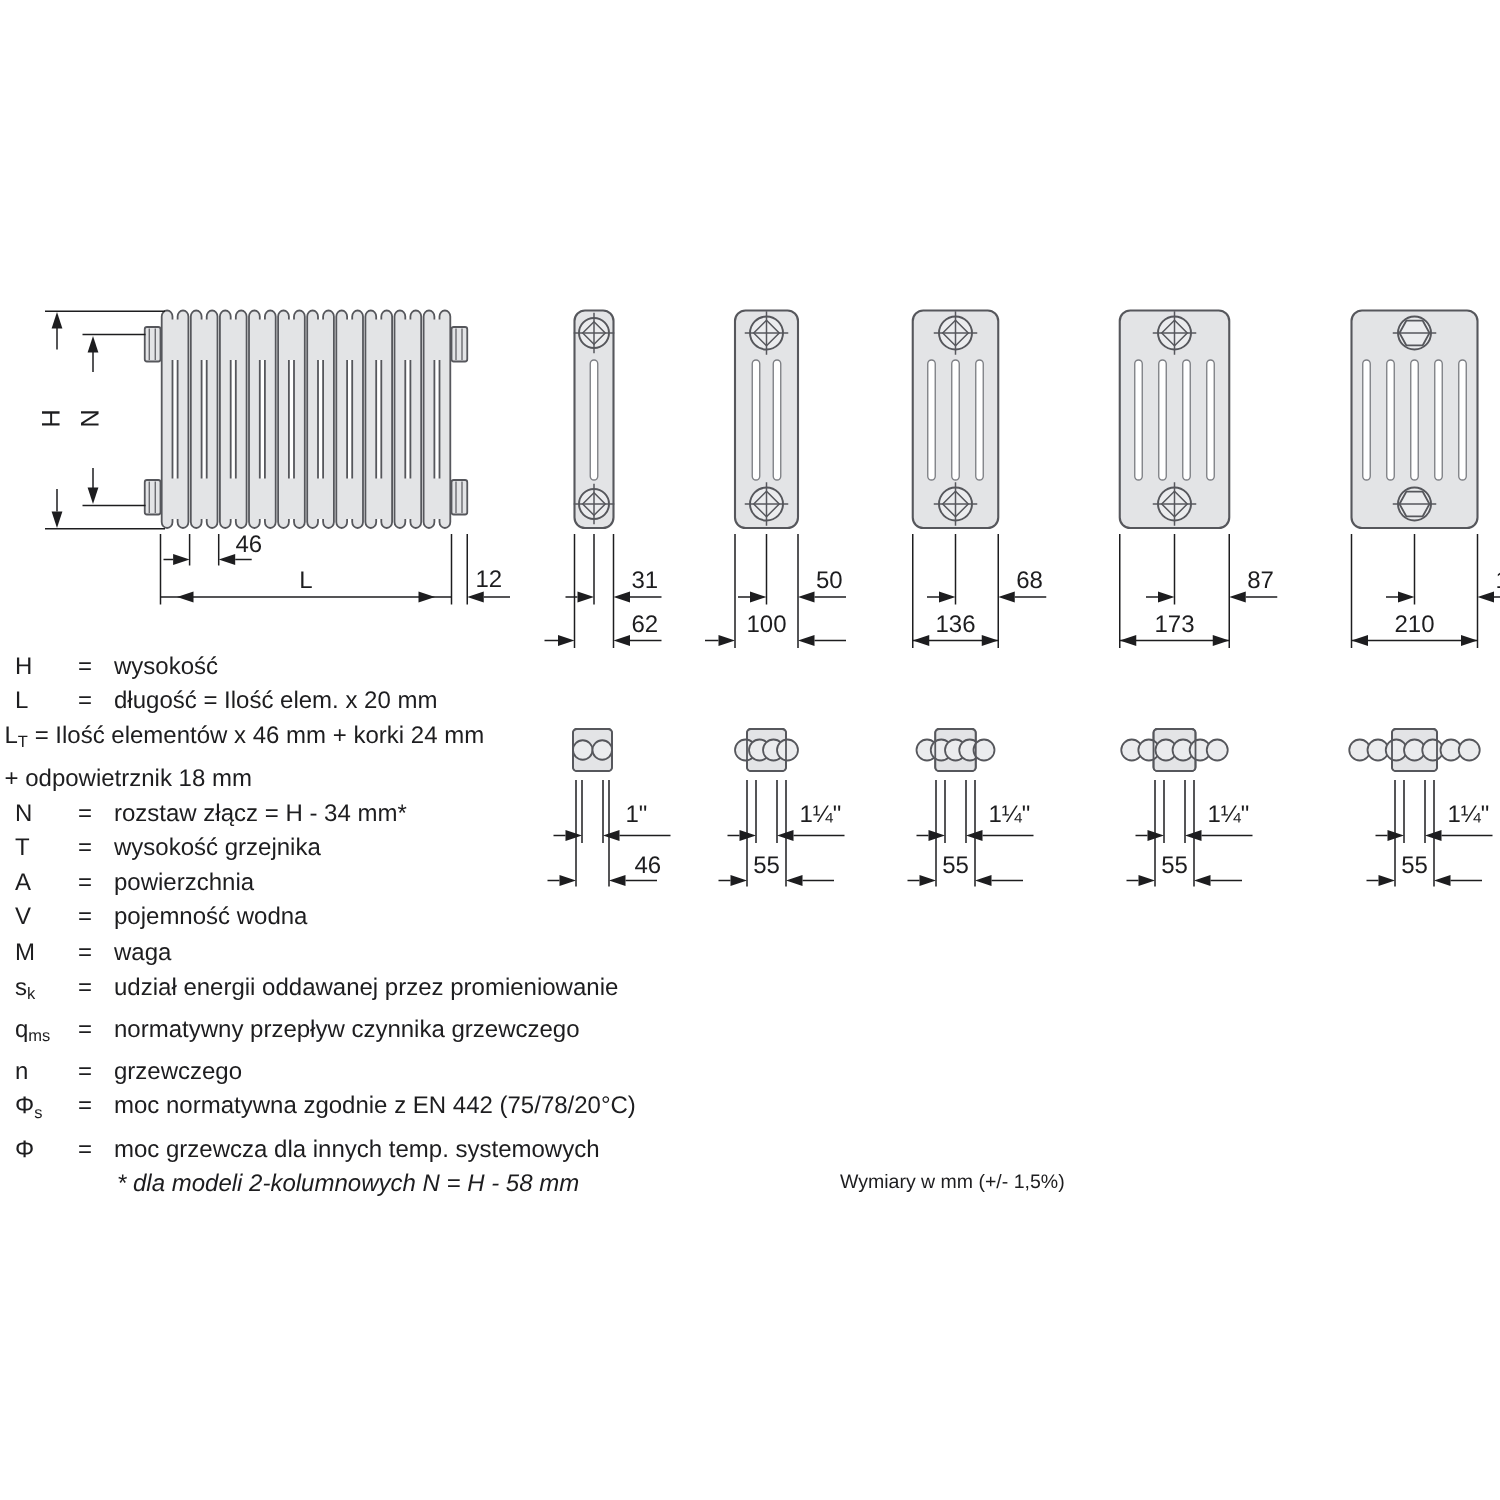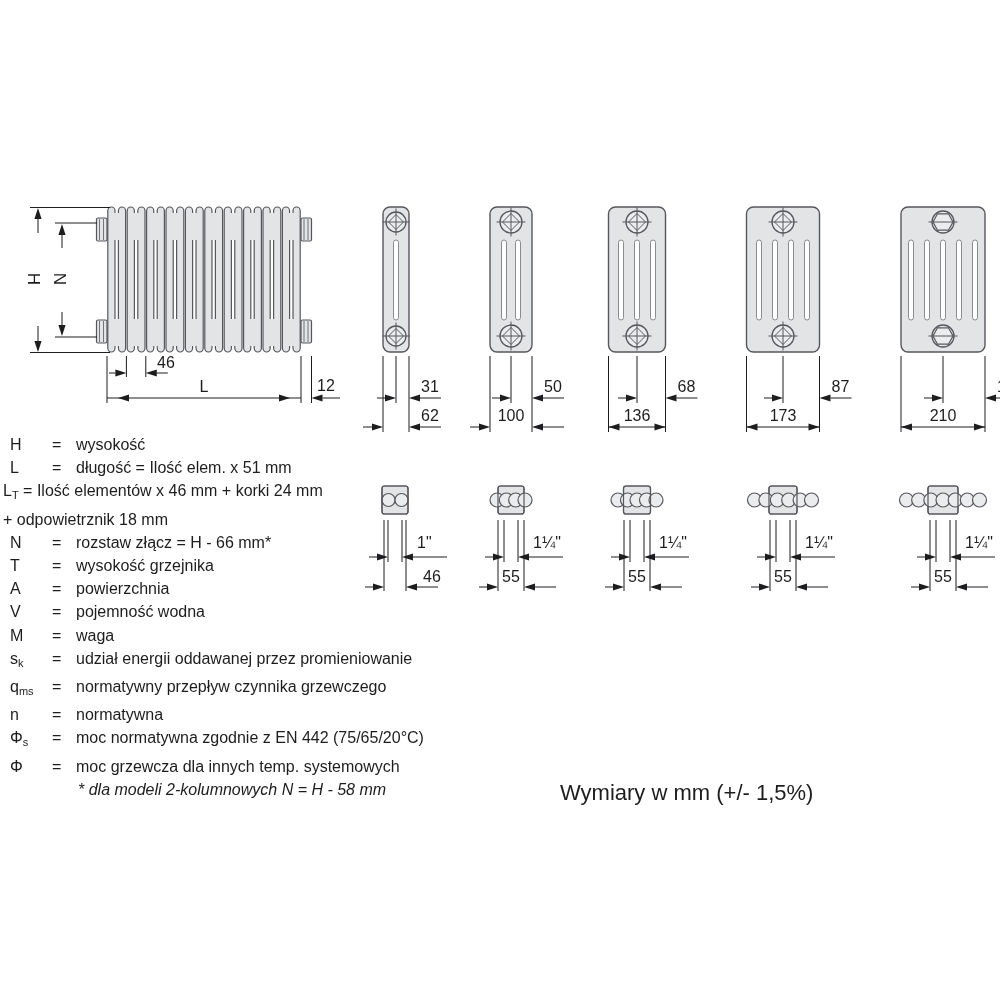--- a/index.html
+++ b/index.html
@@ -14,21 +14,21 @@
   }
   .lrow{display:flex;white-space:nowrap;}
   .lrow .sym{width:42px;flex:0 0 42px;}
   .lrow .eq{width:24px;flex:0 0 24px;}
   .lrow .desc{flex:1;}
   .lrow.plain{display:block;margin-left:-7px;}
   .lrow.inline{display:block;margin-left:-7px;}
   .lrow.note{display:block;padding-left:68px;}
   sub{font-size:11px;vertical-align:-3px;}
   #footnote{
-    position:absolute;left:560px;top:780px;font-size:22px;color:#1d1d1f;white-space:nowrap;
+    position:absolute;left:560px;top:780px;font-size:13px;color:#1d1d1f;white-space:nowrap;
   }
 </style>
 </head>
 <body>
 
 <div id="stage">
   <svg id="diagram-svg" width="1000" height="1000" viewBox="0 0 1000 1000">
       <g>
         <rect x="107.8" y="207" width="7.2" height="145" rx="4" ry="4" fill="#e3e4e6" stroke="#56575c" stroke-width="1.2"></rect>
         <rect x="118.4" y="207" width="7.2" height="145" rx="4" ry="4" fill="#e3e4e6" stroke="#56575c" stroke-width="1.2"></rect>
@@ -368,36 +368,36 @@
 
   <div id="legend">
       <div class="lrow">
     <span class="sym">H</span>
     <span class="eq">=</span>
     <span class="desc">wysokość</span>
   </div>
       <div class="lrow">
     <span class="sym">L</span>
     <span class="eq">=</span>
-    <span class="desc">długość = Ilość elem. x 51 mm</span>
+    <span class="desc">długość = Ilość elem. x 20 mm</span>
   </div>
       <div class="lrow inline">
     <span class="">L<sub>T</sub></span>
     
     <span class="desc" style="display: inline;"> = Ilość elementów x 46 mm + korki 24 mm</span>
   </div>
       <div class="lrow plain">
     
     
     <span class="desc" style="display: inline;">+ odpowietrznik 18 mm</span>
   </div>
       <div class="lrow">
     <span class="sym">N</span>
     <span class="eq">=</span>
-    <span class="desc">rozstaw złącz = H - 66 mm*</span>
+    <span class="desc">rozstaw złącz = H - 34 mm*</span>
   </div>
       <div class="lrow">
     <span class="sym">T</span>
     <span class="eq">=</span>
     <span class="desc">wysokość grzejnika</span>
   </div>
       <div class="lrow">
     <span class="sym">A</span>
     <span class="eq">=</span>
     <span class="desc">powierzchnia</span>
@@ -418,26 +418,26 @@
     <span class="desc">udział energii oddawanej przez promieniowanie</span>
   </div>
       <div class="lrow">
     <span class="sym">q<sub>ms</sub></span>
     <span class="eq">=</span>
     <span class="desc">normatywny przepływ czynnika grzewczego</span>
   </div>
       <div class="lrow">
     <span class="sym">n</span>
     <span class="eq">=</span>
-    <span class="desc">normatywna</span>
+    <span class="desc">grzewczego</span>
   </div>
       <div class="lrow">
     <span class="sym">Φ<sub>s</sub></span>
     <span class="eq">=</span>
-    <span class="desc">moc normatywna zgodnie z EN 442 (75/65/20°C)</span>
+    <span class="desc">moc normatywna zgodnie z EN 442 (75/78/20°C)</span>
   </div>
       <div class="lrow">
     <span class="sym">Φ</span>
     <span class="eq">=</span>
     <span class="desc">moc grzewcza dla innych temp. systemowych</span>
   </div>
       <div class="lrow note">
     
     
     <span class="desc" style="display: inline; font-style: italic;">* dla modeli 2-kolumnowych N = H - 58 mm</span>

